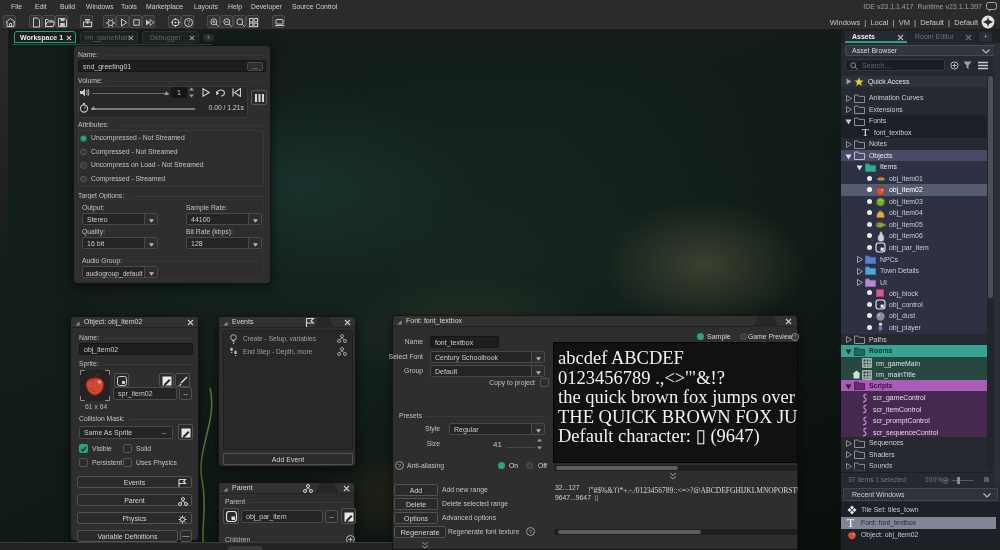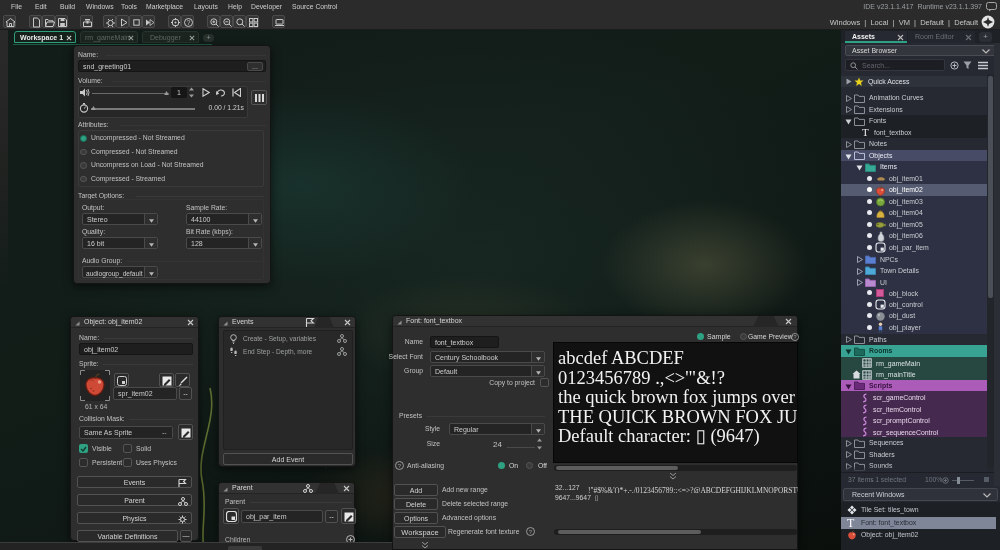--- a/index.html
+++ b/index.html
@@ -535,21 +535,21 @@
       <div class="drop" style="left:56px;top:107px;width:96px;height:12px;">
           <span style="position:absolute;left:4px;top:2px;">Regular</span>
           <div class="arr">
             <svg style="position:absolute;left:4px;top:4.5px" width="5" height="4" viewBox="0 0 7 5">
               <path d="M0 0 L7 0 L3.5 5 Z" fill="#b5b5b5"></path>
             </svg>
           </div>
         </div>
       <span class="lbl" style="right:357px;top:124px;">Size</span>
       <div class="abs" style="left:56px;top:122px;width:96px;height:12px;">
-          <span style="position:absolute;left:44px;top:2px;font-size:8px;color:#c2c2c2;">24</span>
+          <span style="position:absolute;left:44px;top:2px;font-size:8px;color:#c2c2c2;">41</span>
         <div class="abs" style="left:58px;top:9px;width:28px;height:1px;background:#4a4a4a;"></div>
         <svg style="position:absolute;right:2px;top:0" width="7" height="12" viewBox="0 0 7 12">
             <path d="M3.5 0.5 L6 3.5 L1 3.5 Z" fill="#9a9a9a"></path>
             <path d="M3.5 11.5 L6 8.5 L1 8.5 Z" fill="#9a9a9a"></path>
           </svg>
         </div>
       <svg style="position:absolute;left:2px;top:145px" width="9" height="9" viewBox="0 0 9 9">
           <circle cx="4.5" cy="4.5" r="4" fill="none" stroke="#9a9a9a"></circle>
           <text x="2.7" y="6.8" font-size="6" fill="#9a9a9a" font-family="Liberation Sans">?</text>
         </svg>
@@ -557,21 +557,21 @@
       <div class="abs" style="left:105px;top:145.5px;width:7px;height:7px;border-radius:50%;background:#2fa183;"></div>
       <span class="lbl" style="left:116px;top:146px;color:#d6d6d6;">On</span>
       <div class="abs" style="left:133px;top:145.5px;width:7px;height:7px;border-radius:50%;background:#3a3a3a;border:1px solid #565656;"></div>
       <span class="lbl" style="left:145px;top:146px;color:#d6d6d6;">Off</span>
       <div class="btn" style="left:1px;top:168px;width:44px;height:12px;line-height:11px;">Add</div>
       <span class="lbl" style="left:49px;top:170px;">Add new range</span>
       <div class="btn" style="left:1px;top:182px;width:44px;height:12px;line-height:11px;">Delete</div>
       <span class="lbl" style="left:49px;top:184px;">Delete selected range</span>
       <div class="btn" style="left:1px;top:196px;width:44px;height:12px;line-height:11px;">Options</div>
       <span class="lbl" style="left:49px;top:198px;">Advanced options</span>
-      <div class="btn" style="left:1px;top:210px;width:52px;height:12px;line-height:11px;font-size:7.5px;">Workspace</div>
+      <div class="btn" style="left:1px;top:210px;width:52px;height:12px;line-height:11px;font-size:7.5px;">Regenerate</div>
       <span class="lbl" style="left:55px;top:212px;">Regenerate font texture</span>
       <svg style="position:absolute;left:133px;top:211px" width="9" height="9" viewBox="0 0 9 9">
           <circle cx="4.5" cy="4.5" r="4" fill="none" stroke="#9a9a9a"></circle>
           <text x="2.7" y="6.8" font-size="6" fill="#9a9a9a" font-family="Liberation Sans">?</text>
         </svg>
 
       <div class="abs" style="left:304px;top:17px;width:7px;height:7px;border-radius:50%;background:#2fa183;"></div>
       <span class="lbl" style="left:314px;top:17px;color:#d6d6d6;font-size:7px;">Sample</span>
       <div class="abs" style="left:347px;top:17px;width:7px;height:7px;border-radius:50%;background:#3a3a3a;border:1px solid #565656;"></div>
       <span class="lbl" style="left:355px;top:17px;color:#d6d6d6;font-size:6.8px;">Game Preview</span>

